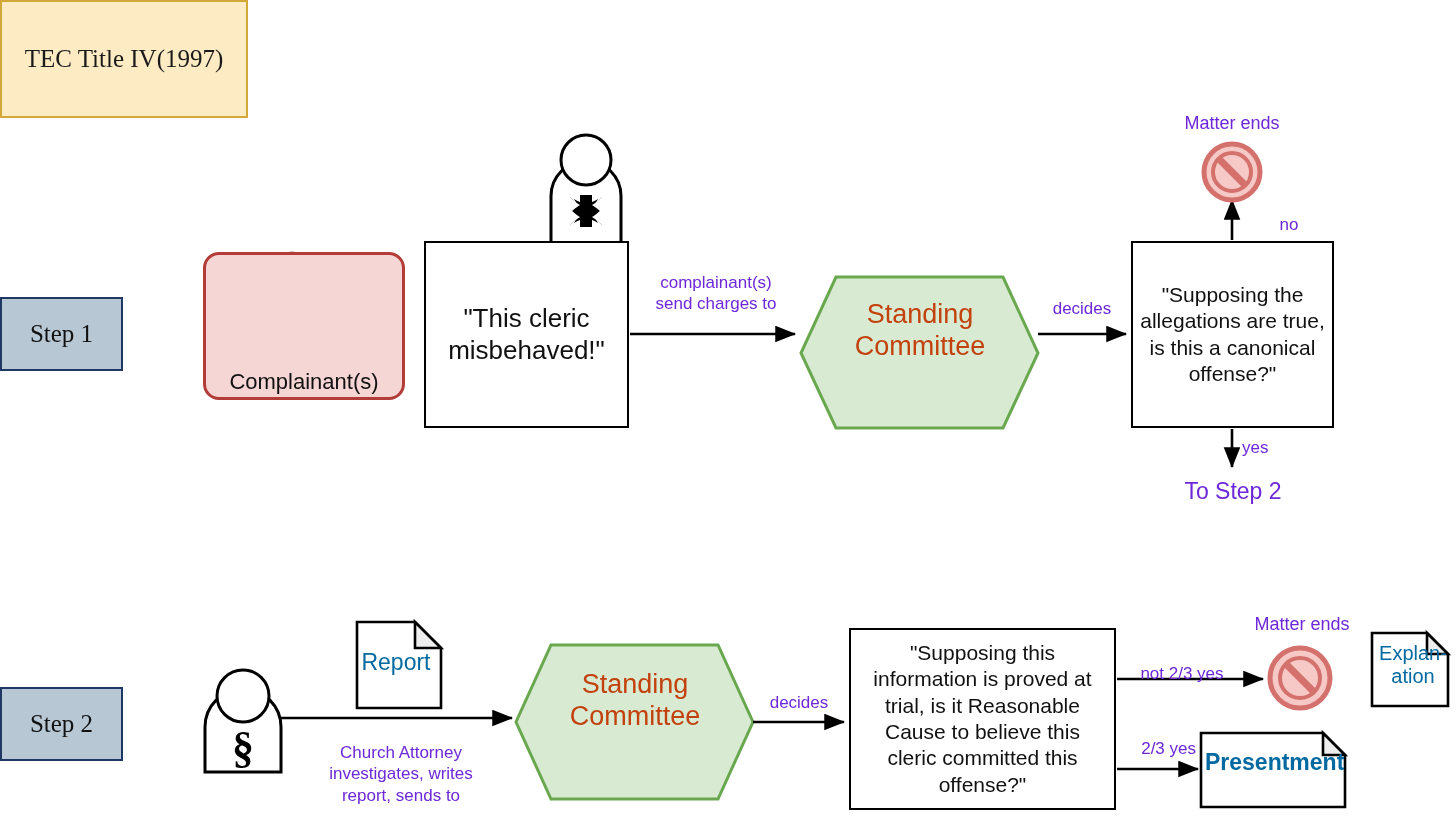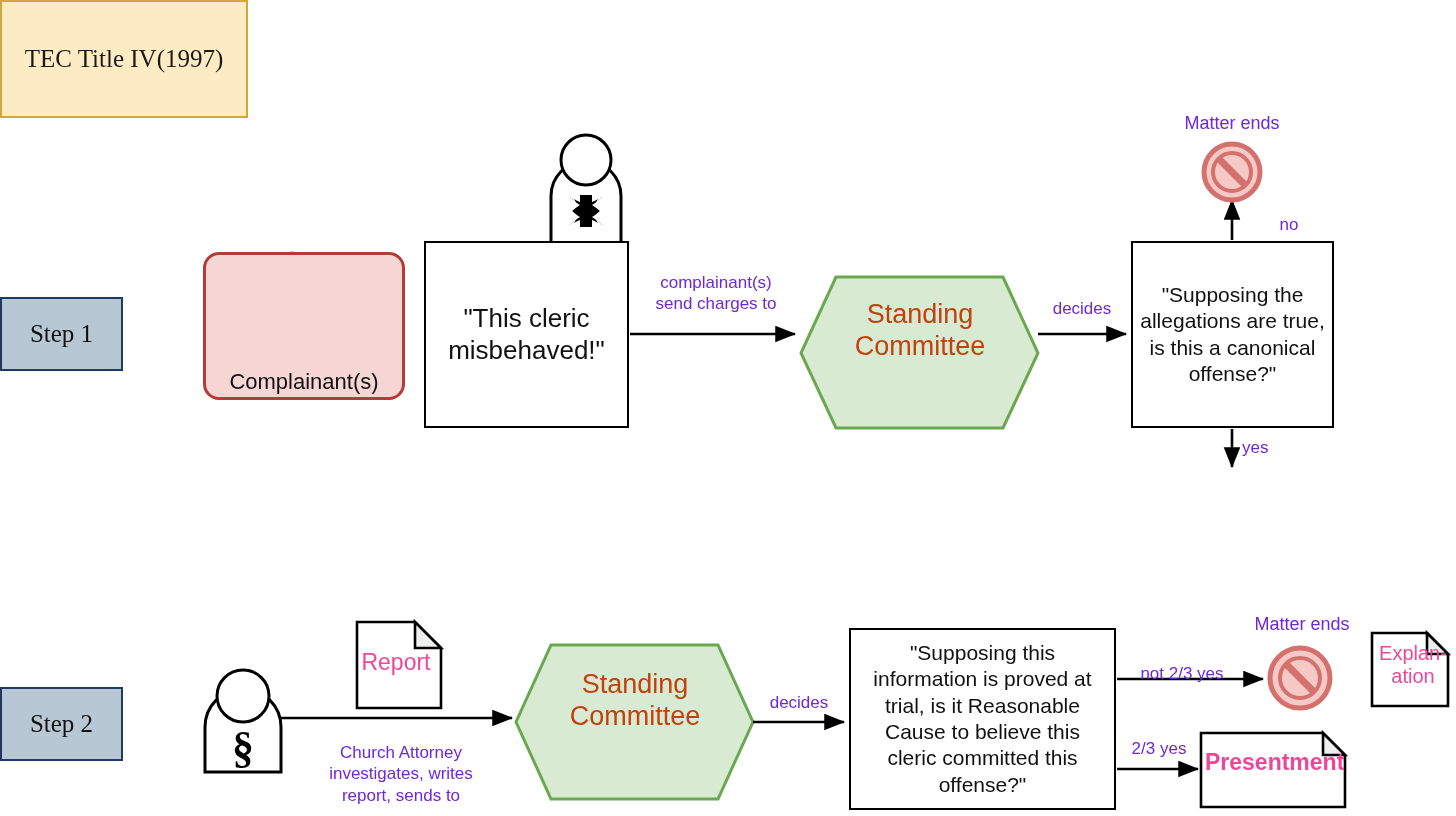--- a/index.html
+++ b/index.html
@@ -103,28 +103,28 @@
   .lbl-send       { left: 636px; top: 272px; width: 160px; }
   .lbl-decides1   { left: 1040px; top: 298px; width: 84px; }
   .lbl-no         { left: 1241px; top: 214px; width: 40px; text-align: center; margin-left: 28px; }
   .lbl-yes        { left: 1242px; top: 437px; width: 44px; text-align: left; }
   .lbl-matterend1 { left: 1152px; top: 112px; width: 160px; font-size: 18px; }
   .lbl-tostep2    { left: 1150px; top: 477px; width: 166px; font-size: 23px; font-weight: 500;}
 
   .lbl-attorney   { left: 322px; top: 742px; width: 158px; }
   .lbl-decides2   { left: 757px; top: 692px; width: 84px; }
   .lbl-not23      { left: 1127px; top: 663px; width: 110px; }
-  .lbl-23yes      { left: 1122px; top: 738px; width: 74px; }
+  .lbl-23yes      { left: 1122px; top: 738px; width: 74px; text-align: right; }
   .lbl-matterend2 { left: 1222px; top: 613px; width: 160px; font-size: 18px; }
 
   
   .doc-text {
     position: absolute;
     text-align: center;
-    color: #ec4899;
+    color: #0369a1;
     line-height: 1.1;
   }
   .doc-report { left: 357px; top: 650px; width: 78px; font-size: 23px; }
   .doc-presentment { left: 1205px; top: 750px; width: 138px; font-size: 23px; font-weight: bold; }
   .doc-explanation { left: 1374px; top: 642px; width: 78px; font-size: 20px; line-height: 1.15; white-space: pre-line;}
 </style>
 </head>
 <body>
 
 <div class="canvas">
@@ -247,20 +247,21 @@
   <div class="abs wbox decision2">
     <span>"Supposing this information is proved at trial, is it Reasonable Cause to believe this cleric committed this offense?"</span>
   </div>
 
   <div class="elabel lbl-send">complainant(s)
 send charges to</div>
   <div class="elabel lbl-decides1">decides</div>
   <div class="elabel lbl-no">no</div>
   <div class="elabel lbl-yes">yes</div>
   <div class="elabel lbl-matterend1">Matter ends</div>
+  <div class="elabel lbl-tostep2">To Step 2</div>
 
   <div class="elabel lbl-attorney">Church Attorney
 investigates, writes
 report, sends to</div>
   <div class="elabel lbl-decides2">decides</div>
   <div class="elabel lbl-not23">not 2/3 yes</div>
   <div class="elabel lbl-23yes">2/3 yes</div>
   <div class="elabel lbl-matterend2">Matter ends</div>
 
   <div class="doc-text doc-report">Report</div>

